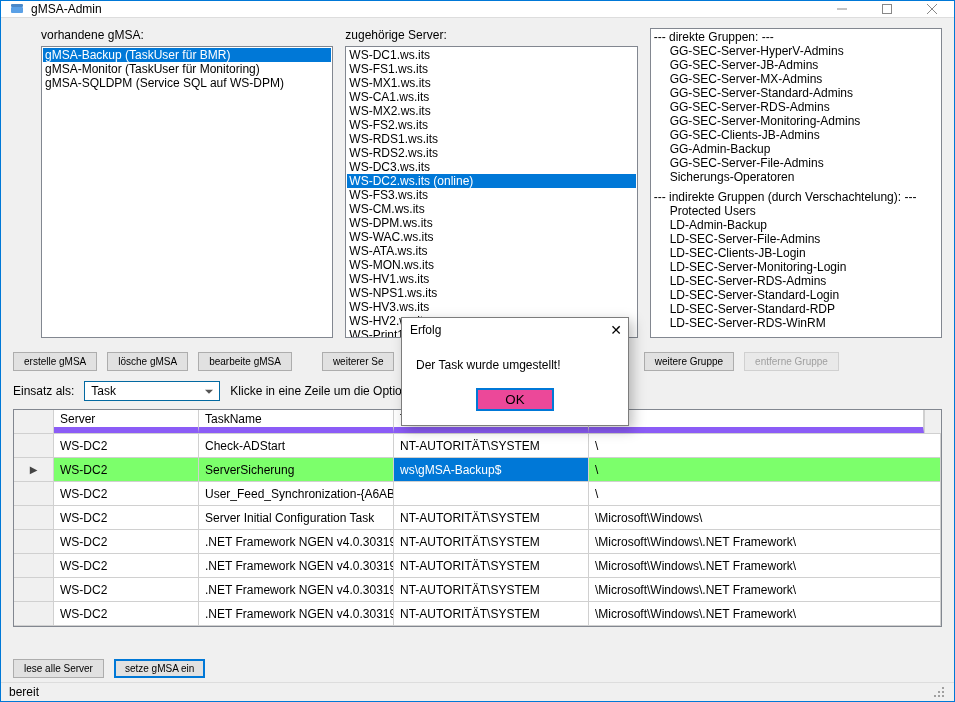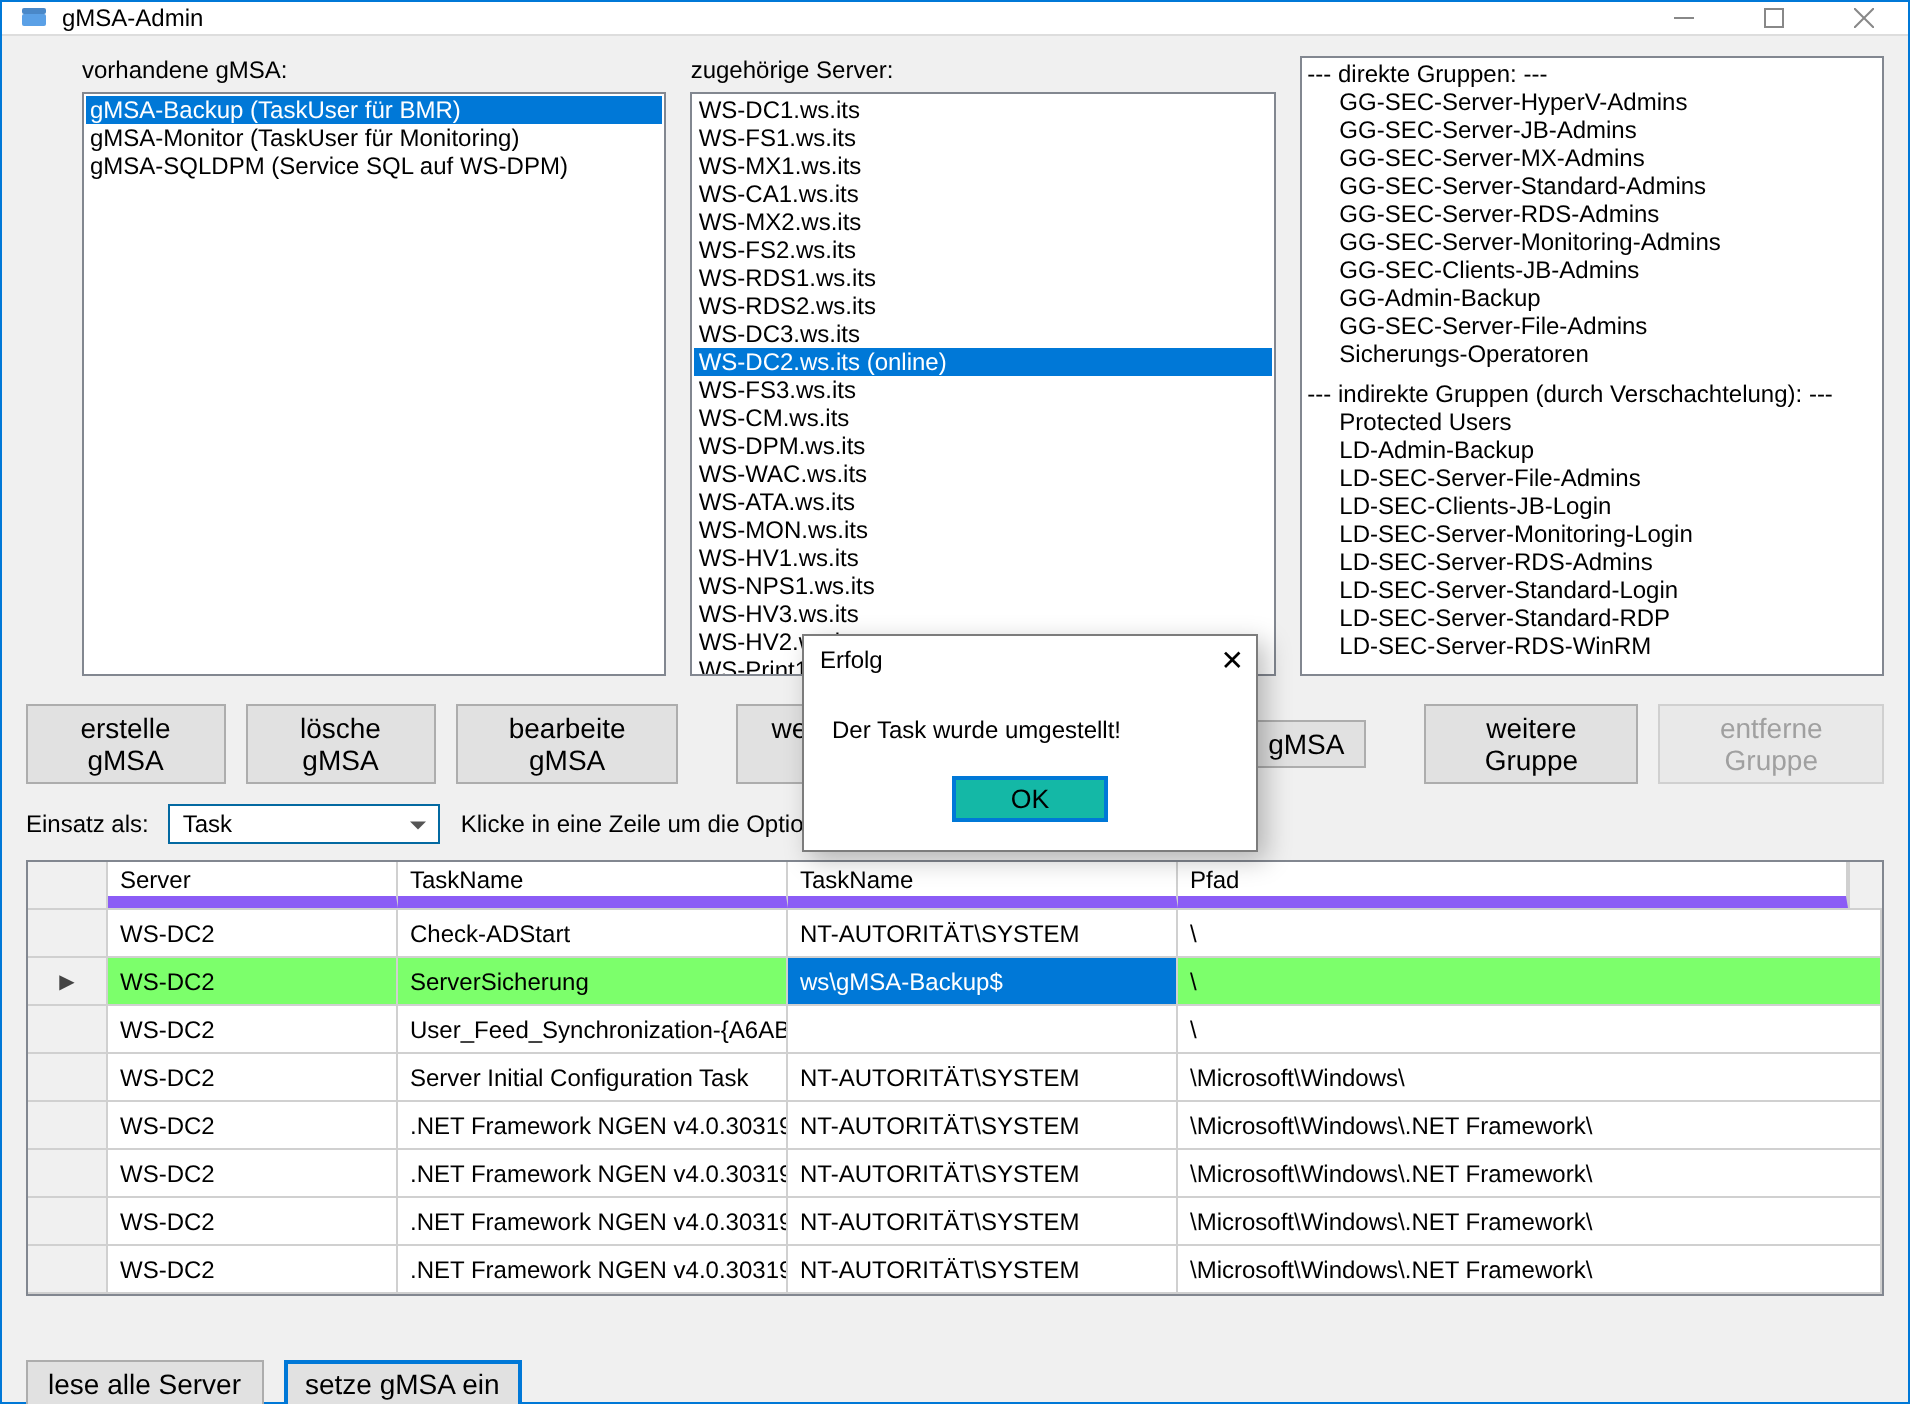--- a/index.html
+++ b/index.html
@@ -91,21 +91,21 @@
   .btn-row {
     display: flex;
     gap: 10px;
     margin-top: 6px;
     align-items: center;
   }
   .btn {
     background: #e1e1e1;
     border: 1px solid #adadad;
     padding: 3px 10px;
-    font-size: 14px;
+    font-size: 10px;
     font-family: inherit;
     cursor: default;
   }
   .btn.default-btn {
     border: 2px solid #0078d7;
     padding: 2px 9px;
   }
   .btn:disabled {
     color: #a0a0a0;
     border-color: #d0d0d0;
@@ -214,21 +214,21 @@
     padding: 14px 14px 10px;
   }
   .dialog-btns {
     display: flex;
     justify-content: center;
     padding: 6px 0 14px;
   }
   .ok-btn {
     width: 78px;
     padding: 2px 0;
-    background: #14b8a6;
+    background: #ec4899;
     border: 2px solid #0078d7;
     font-family: inherit;
   }
 
   ::-webkit-scrollbar { width: 17px; }
   ::-webkit-scrollbar-track { background: #f0f0f0; }
   ::-webkit-scrollbar-thumb { background: #cdcdcd; border: 1px solid #bbb; }
 </style>
 </head>
 <body>

